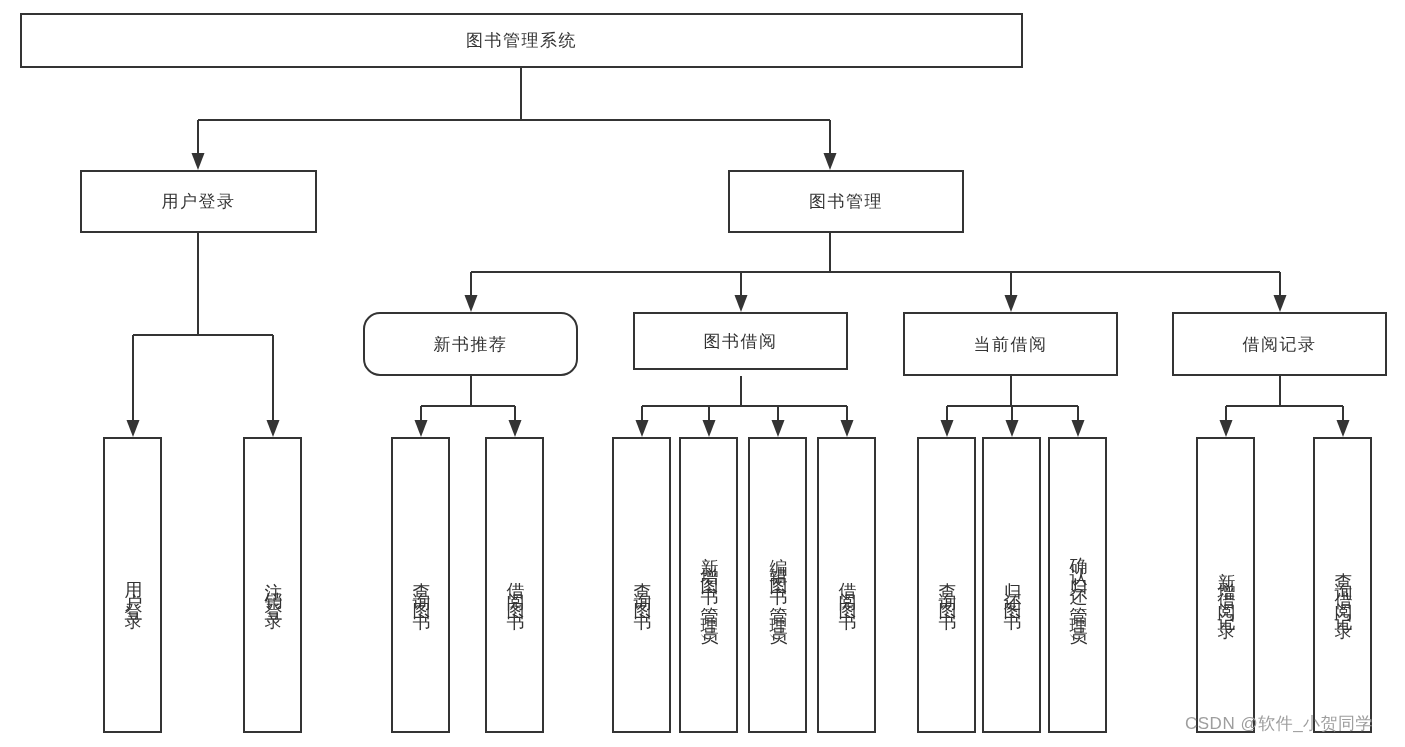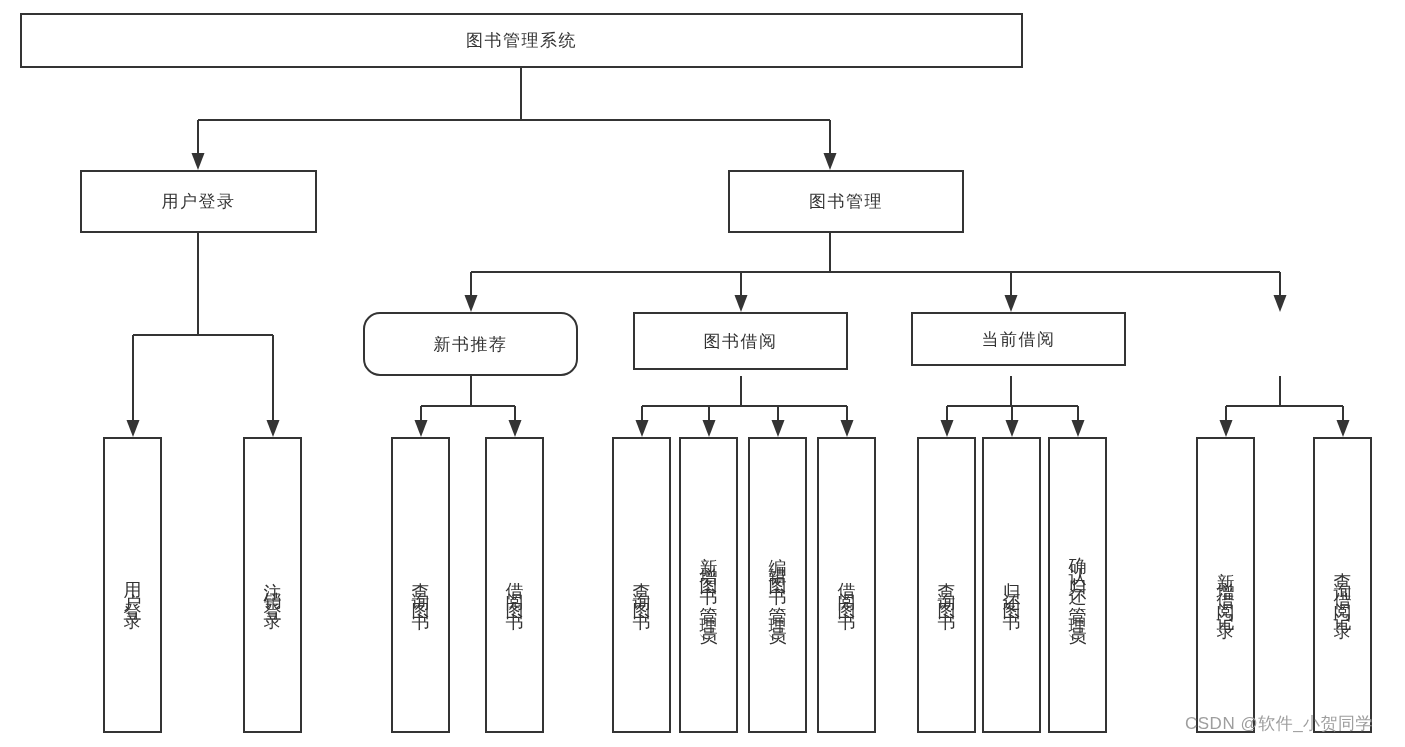--- a/index.html
+++ b/index.html
@@ -27,20 +27,21 @@
     box-sizing: border-box;
     border: 2.5px solid #343434;
     background: #ffffff;
     color: #333333;
     display: flex;
     align-items: center;
     justify-content: center;
     z-index: 2;
     font-size: 17px;
     letter-spacing: 1.5px;
+    font-family: Liberation Mono, monospace;
   }
   .leaf {
     writing-mode: vertical-rl;
     text-orientation: mixed;
     font-size: 18px;
     letter-spacing: 10px;
     line-height: 1;
     padding-top: 6px;
   }
   .watermark {
@@ -92,21 +93,22 @@
     </g>
   </svg>
 
   <div class="node" style="left:20px; top:13px; width:1003px; height:55px;">图书管理系统</div>
 
   <div class="node" style="left:80px; top:170px; width:237px; height:63px;">用户登录</div>
   <div class="node" style="left:728px; top:170px; width:236px; height:63px;">图书管理</div>
 
   <div class="node" style="left:363px; top:312px; width:215px; height:64px;border-radius:17px;">新书推荐</div>
   <div class="node" style="left:633px; top:312px; width:215px; height:58px;">图书借阅</div>
-  <div class="node" style="left:903px; top:312px; width:215px; height:54px;margin-left:8px;">当前借阅</div>
+  <div class="node" style="left:903px; top:312px; width:215px; height:64px;">当前借阅</div>
+  <div class="node" style="left:1172px; top:312px; width:215px; height:64px;">借阅记录</div>
 
   <div class="node leaf" style="left:103px; top:437px; width:59px; height:296px;">用户登录</div>
   <div class="node leaf" style="left:243px; top:437px; width:59px; height:296px;">注销登录</div>
 
   <div class="node leaf" style="left:391px; top:437px; width:59px; height:296px;">查询图书</div>
   <div class="node leaf" style="left:485px; top:437px; width:59px; height:296px;">借阅图书</div>
 
   <div class="node leaf" style="left:612px; top:437px; width:59px; height:296px;">查询图书</div>
   <div class="node leaf" style="left:679px; top:437px; width:59px; height:296px;">新增图书（管理员）</div>
   <div class="node leaf" style="left:748px; top:437px; width:59px; height:296px;">编辑图书（管理员）</div>

